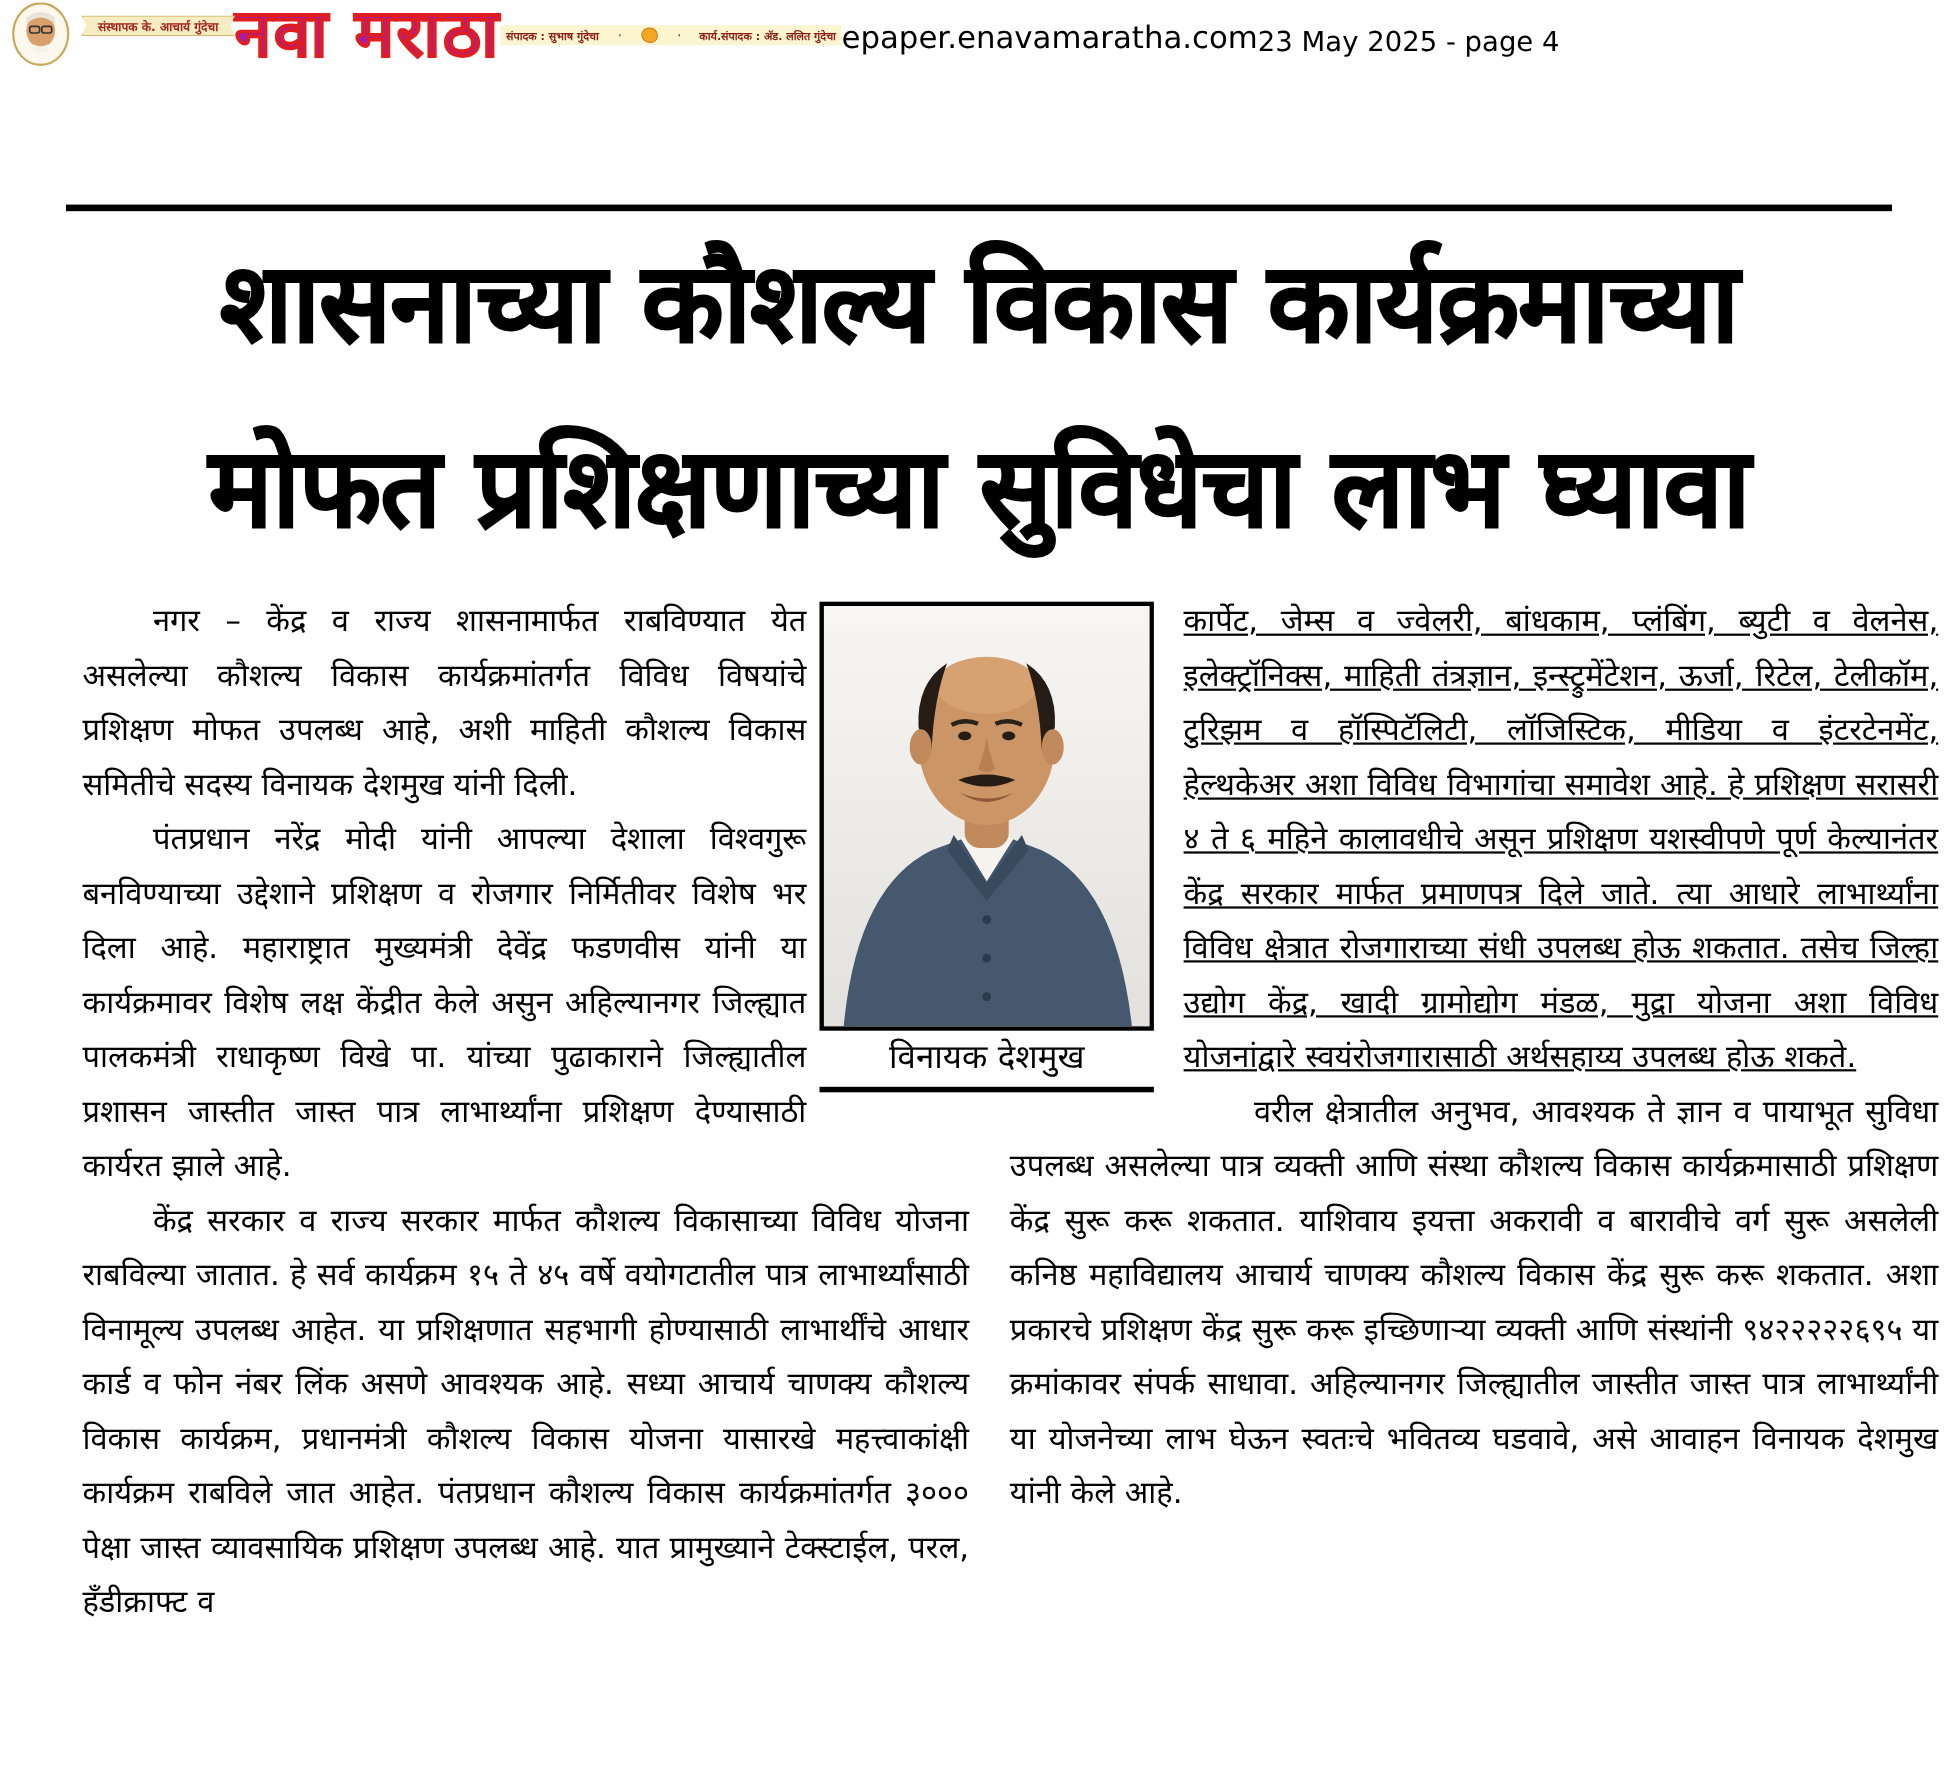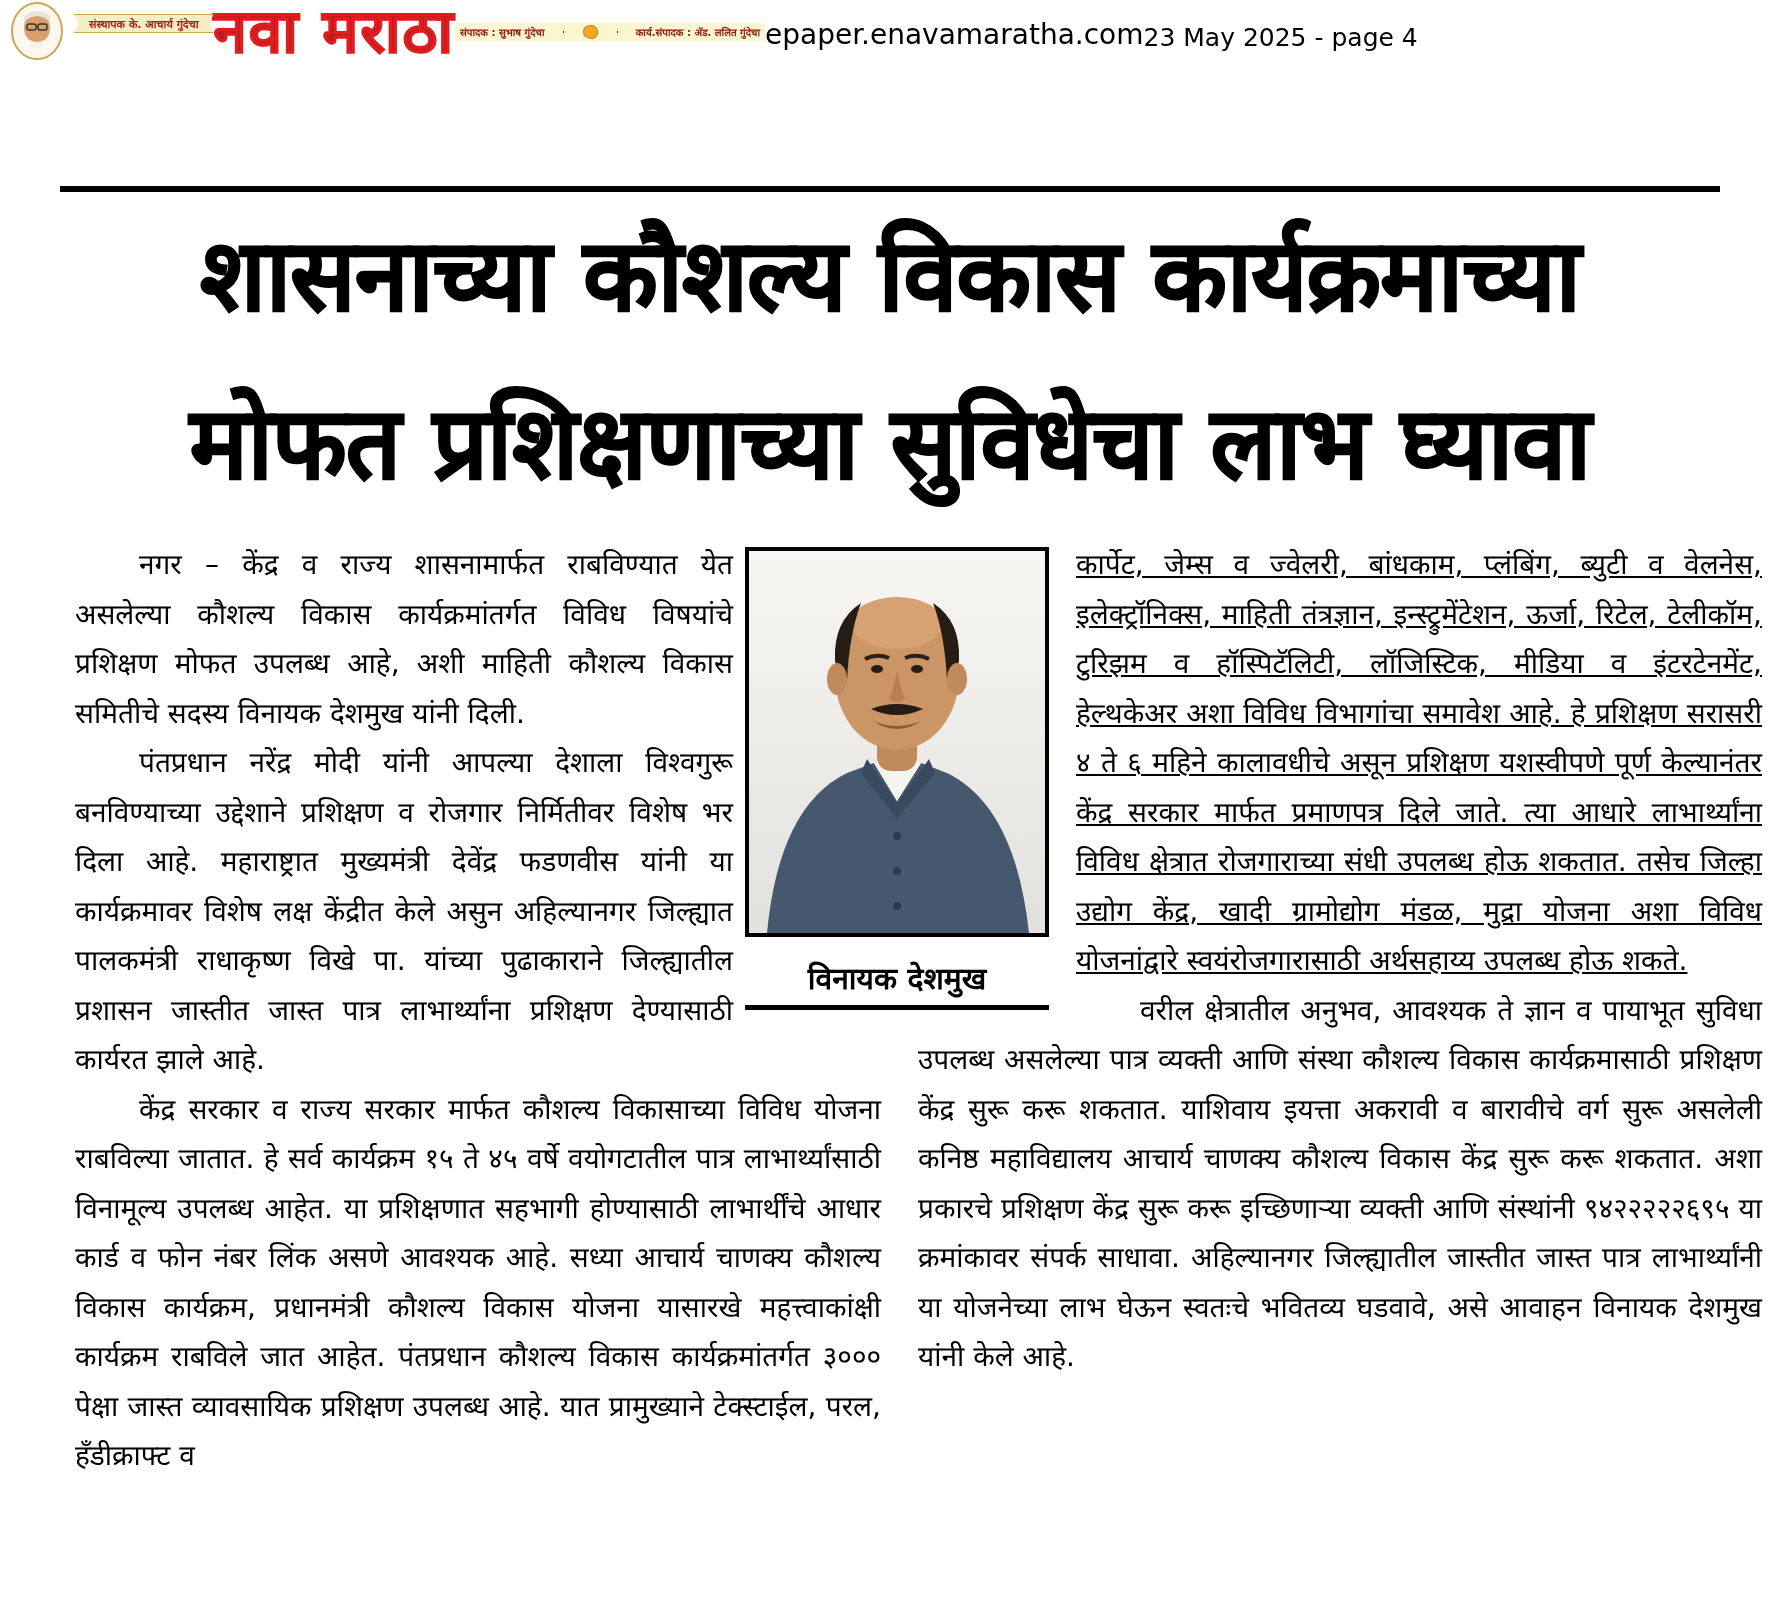--- a/index.html
+++ b/index.html
@@ -14,21 +14,21 @@
     display:flex; flex-direction:row; align-items:center; }
   .founder-wrap { height:58px; display:flex; align-items:flex-end; }
   .ribbon {
     margin-top:-14px; z-index:2;
     background:#f6eec2; border:1px solid #c9a94f;
     color:#a5231d; font-size:11px; font-weight:bold;
     padding:1px 14px; white-space:nowrap;
     clip-path:polygon(0 0,100% 0,97% 50%,100% 100%,0 100%,3% 50%);
   }
   .logo {
-    margin-top:1px; color:#b91c1c; font-weight:bold;
+    margin-top:1px; color:#a21caf; font-weight:bold;
     font-size:60px; line-height:1.0; letter-spacing:2px; white-space:nowrap;
     -webkit-text-stroke:1.6px #e01d1f;
   }
   .strip {
     margin-top:2px; width:300px; background:#fbf5d0;
     display:flex; align-items:center; gap:19px;
     font-size:10px; font-weight:bold; color:#8c1d14;
     padding:2px 5px; white-space:nowrap;
   }
   .strip-line { flex:1; border-top:2px solid #8c1d14; height:0; }
@@ -58,22 +58,22 @@
   .body-para {
     margin:0; font-size:28px; line-height:49.5px;
     text-align:justify; text-indent:64px;
   }
   .no-indent { text-indent:0;text-decoration:underline; }
 
   
   .photo-block { position:absolute; left:745px; top:7px; width:304px; }
   .photo-frame { border:4px solid #000; width:296px; height:382px; background:#f2f0ec; }
   .photo-frame svg { display:block; }
-  .photo-caption { font-weight:bold; font-size:30px; text-align:center;
-    margin-top:25px; line-height:34px; }
+  .photo-caption { font-weight:normal; font-size:30px; text-align:center;
+    margin-top:8px; line-height:34px; }
   .caption-rule { height:5px; background:#000; margin-top:9px; }
 </style>
 </head>
 <body>
 
 <div class="masthead">
   <div class="founder-wrap">
     <svg width="74" height="58" viewBox="0 0 74 58">
       <ellipse cx="37" cy="29" rx="25" ry="28" fill="#fdf8ee" stroke="#caa85a" stroke-width="2"></ellipse>
       <ellipse cx="37" cy="26" rx="13" ry="15" fill="#d9a06b"></ellipse>

